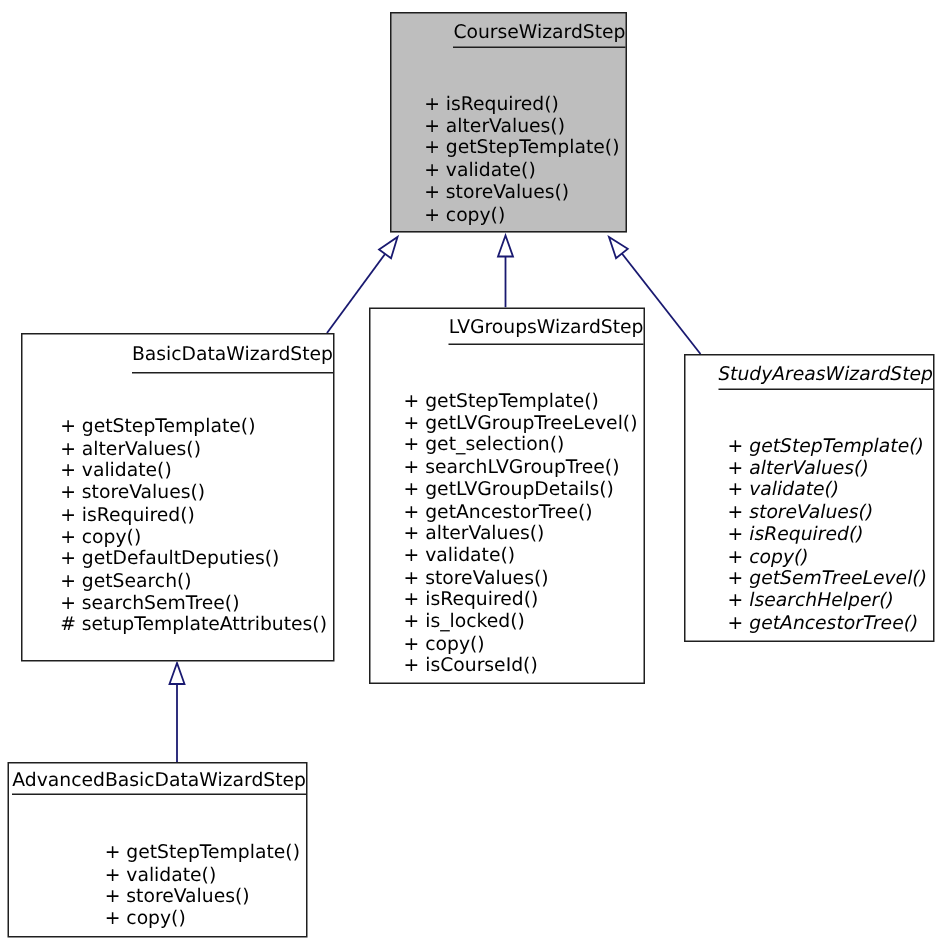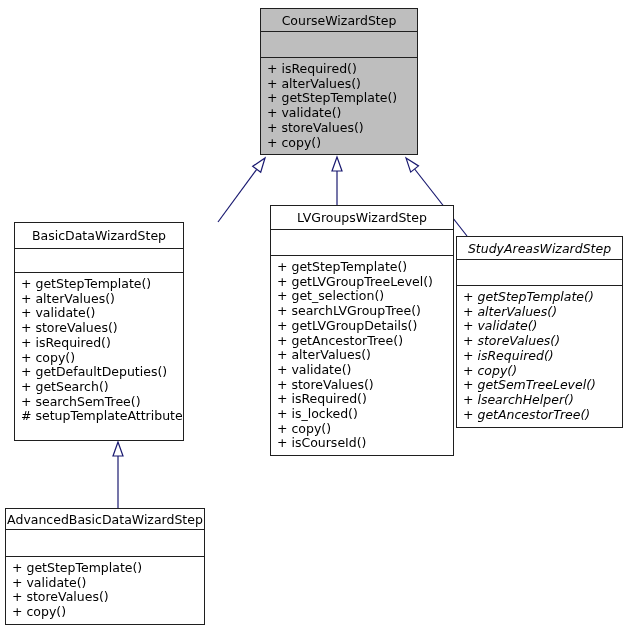--- a/index.html
+++ b/index.html
@@ -17,20 +17,21 @@
     color: #000000;
     overflow: hidden;
   }
   .uml-class {
     position: absolute;
     box-sizing: border-box;
     border: 1px solid var(--border, #1f1f1f);
     background: var(--node-fill, #ffffff);
     display: flex;
     flex-direction: column;
+    align-items: flex-end;
   }
   .uml-class.highlighted {
     background: var(--hl-fill, #bebebe);
   }
   .uml-title {
     box-sizing: border-box;
     border-bottom: 1px solid var(--border, #1f1f1f);
     display: flex;
     align-items: center;
     justify-content: center;
@@ -104,38 +105,38 @@
     <div class="uml-methods">
         <div class="method-line">+ isRequired()</div>
         <div class="method-line">+ alterValues()</div>
         <div class="method-line">+ getStepTemplate()</div>
         <div class="method-line">+ validate()</div>
         <div class="method-line">+ storeValues()</div>
         <div class="method-line">+ copy()</div>
       </div>
   </div>
 
-  <div class="uml-class" style="left:14px; top:222px; width:170px; height:219px;">
+  <div class="uml-class" style="left:14px; top:222px; width:209px; height:219px;">
     <div class="uml-title" style="height:26px">BasicDataWizardStep</div>
     <div class="uml-attrs" style="height:24px"></div>
     <div class="uml-methods">
         <div class="method-line">+ getStepTemplate()</div>
         <div class="method-line">+ alterValues()</div>
         <div class="method-line">+ validate()</div>
         <div class="method-line">+ storeValues()</div>
         <div class="method-line">+ isRequired()</div>
         <div class="method-line">+ copy()</div>
         <div class="method-line">+ getDefaultDeputies()</div>
         <div class="method-line">+ getSearch()</div>
         <div class="method-line">+ searchSemTree()</div>
         <div class="method-line"># setupTemplateAttributes()</div>
       </div>
   </div>
 
-  <div class="uml-class" style="left:246px; top:205px; width:184px; height:251px;margin-left:24px;">
+  <div class="uml-class" style="left:246px; top:205px; width:184px; height:251px;">
     <div class="uml-title" style="height:24px">LVGroupsWizardStep</div>
     <div class="uml-attrs" style="height:26px"></div>
     <div class="uml-methods">
         <div class="method-line">+ getStepTemplate()</div>
         <div class="method-line">+ getLVGroupTreeLevel()</div>
         <div class="method-line">+ get_selection()</div>
         <div class="method-line">+ searchLVGroupTree()</div>
         <div class="method-line">+ getLVGroupDetails()</div>
         <div class="method-line">+ getAncestorTree()</div>
         <div class="method-line">+ alterValues()</div>

